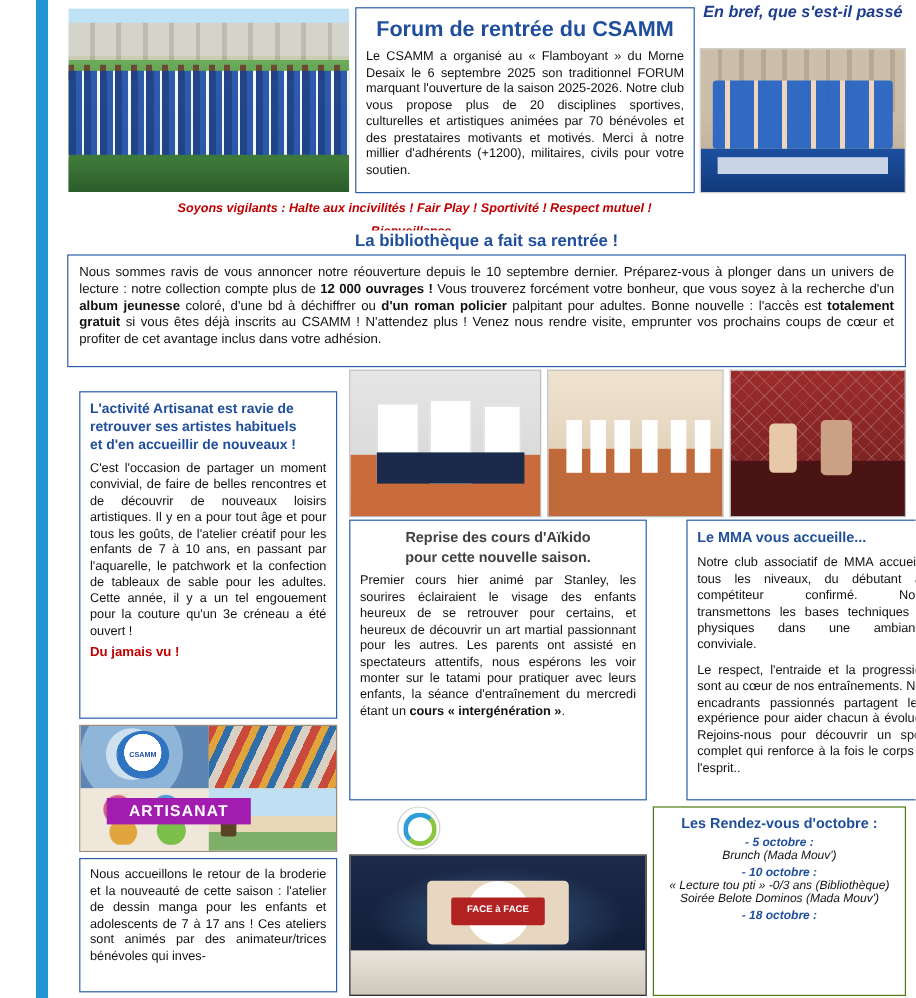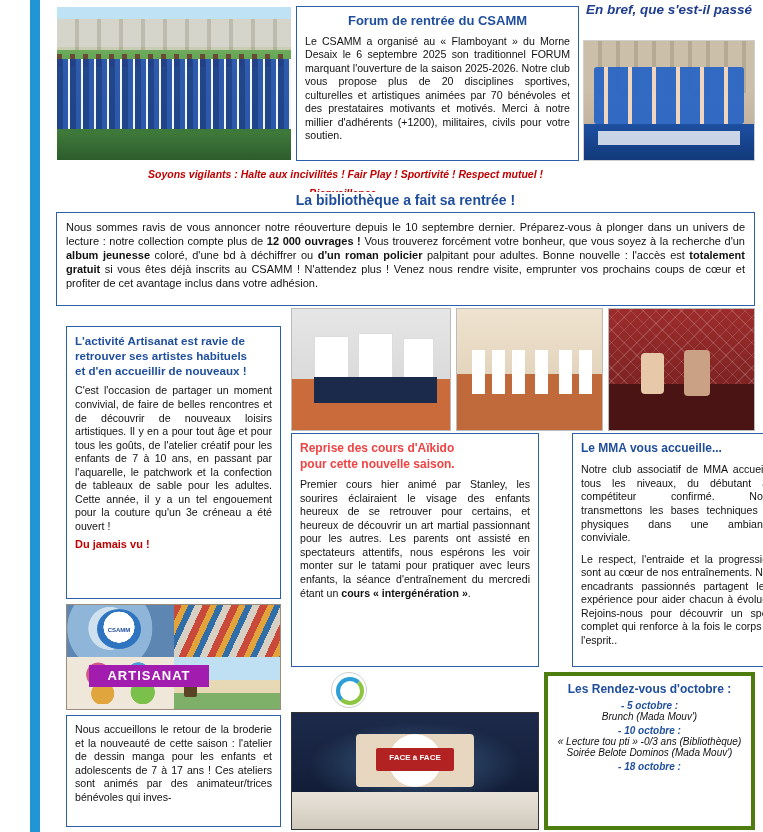--- a/index.html
+++ b/index.html
@@ -67,21 +67,21 @@
     background: repeating-linear-gradient(90deg,#d9d2c3 0 18px,#bdb4a2 18px 22px);
     opacity:.85;
   }
   #photo-group .ground {
     position:absolute; left:0; right:0; bottom:0; height:18%;
     background:linear-gradient(#3f7a3a,#2c5c2b);
   }
 
   
   #forum-box { left:250px; top:6px; width:283px; height:155px; padding:6px 8px; }
-  #forum-box h2 { margin:0 0 5px 0; font-size:13px; color:#1f4e9c; text-align:center; }
+  #forum-box h2 { margin:0 0 5px 0; font-size:18px; color:#1f4e9c; text-align:center; }
   #forum-box p { margin:0; font-size:10.6px; }
 
   
   #header-right {
     left:537px; top:2px; width:172px; height:38px;
     color:#1f3d8f; font-weight:bold; font-style:italic; font-size:13.5px;
     text-align:center; line-height:1.25;
   }
   #photo-stand {
     left:537px; top:40px; width:172px; height:121px;
@@ -205,21 +205,21 @@
                repeating-linear-gradient(-45deg, rgba(255,255,255,.14) 0 1px, transparent 1px 9px);
   }
   #photo-mma .mat2 { position:absolute; left:0; right:0; bottom:0; height:38%; background:#4b1414; }
   #photo-mma .f1 { position:absolute; left:22%; bottom:30%; width:16%; height:34%; background:#e7c8a8; border-radius:4px; }
   #photo-mma .f2 { position:absolute; left:52%; bottom:28%; width:18%; height:38%; background:#caa184; border-radius:4px; }
 
   
   #aikido-box {
     left:245px; top:433px; width:248px; height:234px; padding:7px 8px;
   }
-  #aikido-box .hd { color:#ef4444; font-weight:bold; font-size:12px; text-align:left; margin-bottom:6px; line-height:1.3; }
+  #aikido-box .hd { color:#404040; font-weight:bold; font-size:12px; text-align:center; margin-bottom:6px; line-height:1.3; }
   #aikido-box p { margin:0; font-size:10.6px; }
 
   
   #mma-box {
     left:498px; top:433px; width:211px; height:234px; padding:7px 8px;margin-left:28px;
   }
   #mma-box .hd { color:#1f4e9c; font-weight:bold; font-size:12px; margin-bottom:7px; }
   #mma-box p { margin:0 0 8px 0; font-size:10.6px; }
 
   
@@ -250,21 +250,21 @@
     background:linear-gradient(#e9e4da,#cfc8bb);
   }
   #photo-face .glow {
     position:absolute; left:6%; right:6%; top:8%; height:62%;
     background:radial-gradient(ellipse at 50% 60%, rgba(120,200,255,.35), transparent 70%);
   }
 
   
   #rdv-box {
     left:498px; top:672px; width:211px; height:158px; padding:6px 8px;
-    border:4px solid #4d7c0f;
+    border:1px solid #4d7c0f;
   }
   #rdv-box .hd { color:#1f4e9c; font-weight:bold; font-size:12px; text-align:center; margin-bottom:4px; }
   #rdv-box .d { color:#1f4e9c; font-weight:bold; font-style:italic; font-size:10px; text-align:center; margin-top:3px; }
   #rdv-box .e { font-style:italic; font-size:10px; text-align:center; }
 </style>
 </head>
 <body>
 
 <div id="left-strip">
   <div id="blue-bar"></div>

